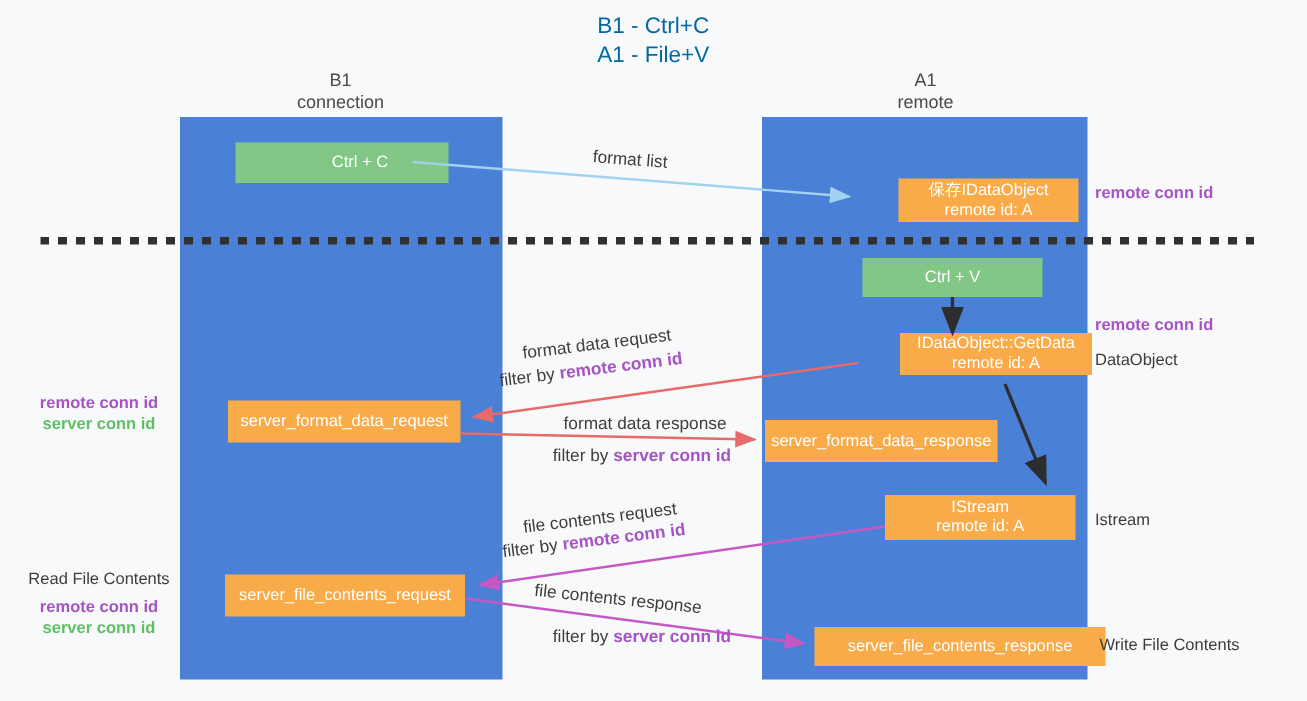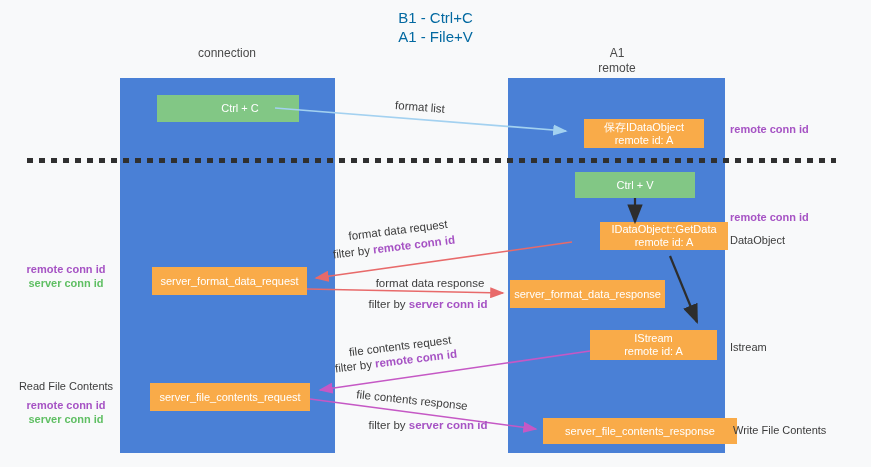--- a/index.html
+++ b/index.html
@@ -49,40 +49,41 @@
 <body>
 
 <div class="canvas">
 
   <div class="abs title">
     <div>B1 - Ctrl+C</div>
     <div>A1 - File+V</div>
   </div>
 
   <div class="abs col-header" style="left:157px;">
+    <div>B1</div>
     <div>connection</div>
   </div>
   <div class="abs col-header" style="left:547px;">
     <div>A1</div>
     <div>remote</div>
   </div>
 
   <div class="abs column col-left"></div>
   <div class="abs column col-right"></div>
 
   <div class="abs dashline"></div>
 
   <div class="abs node green" style="left:157px;top:95px;width:118px;height:27px;padding-left:24px;">
     <span>Ctrl + C</span>
   </div>
   <div class="abs node green" style="left:575px;top:172px;width:120px;height:26px;">
     <span>Ctrl + V</span>
   </div>
 
-  <div class="abs node orange" style="left:584px;top:119px;width:120px;height:29px;">
+  <div class="abs node orange" style="left:599px;top:119px;width:120px;height:29px;">
     <span>保存IDataObject</span>
     <span>remote id: A</span>
   </div>
   <div class="abs node orange" style="left:572px;top:222px;width:128px;height:28px;margin-left:28px;">
     <span>IDataObject::GetData</span>
     <span>remote id: A</span>
   </div>
   <div class="abs node orange" style="left:152px;top:267px;width:155px;height:28px;">
     <span>server_format_data_request</span>
   </div>

